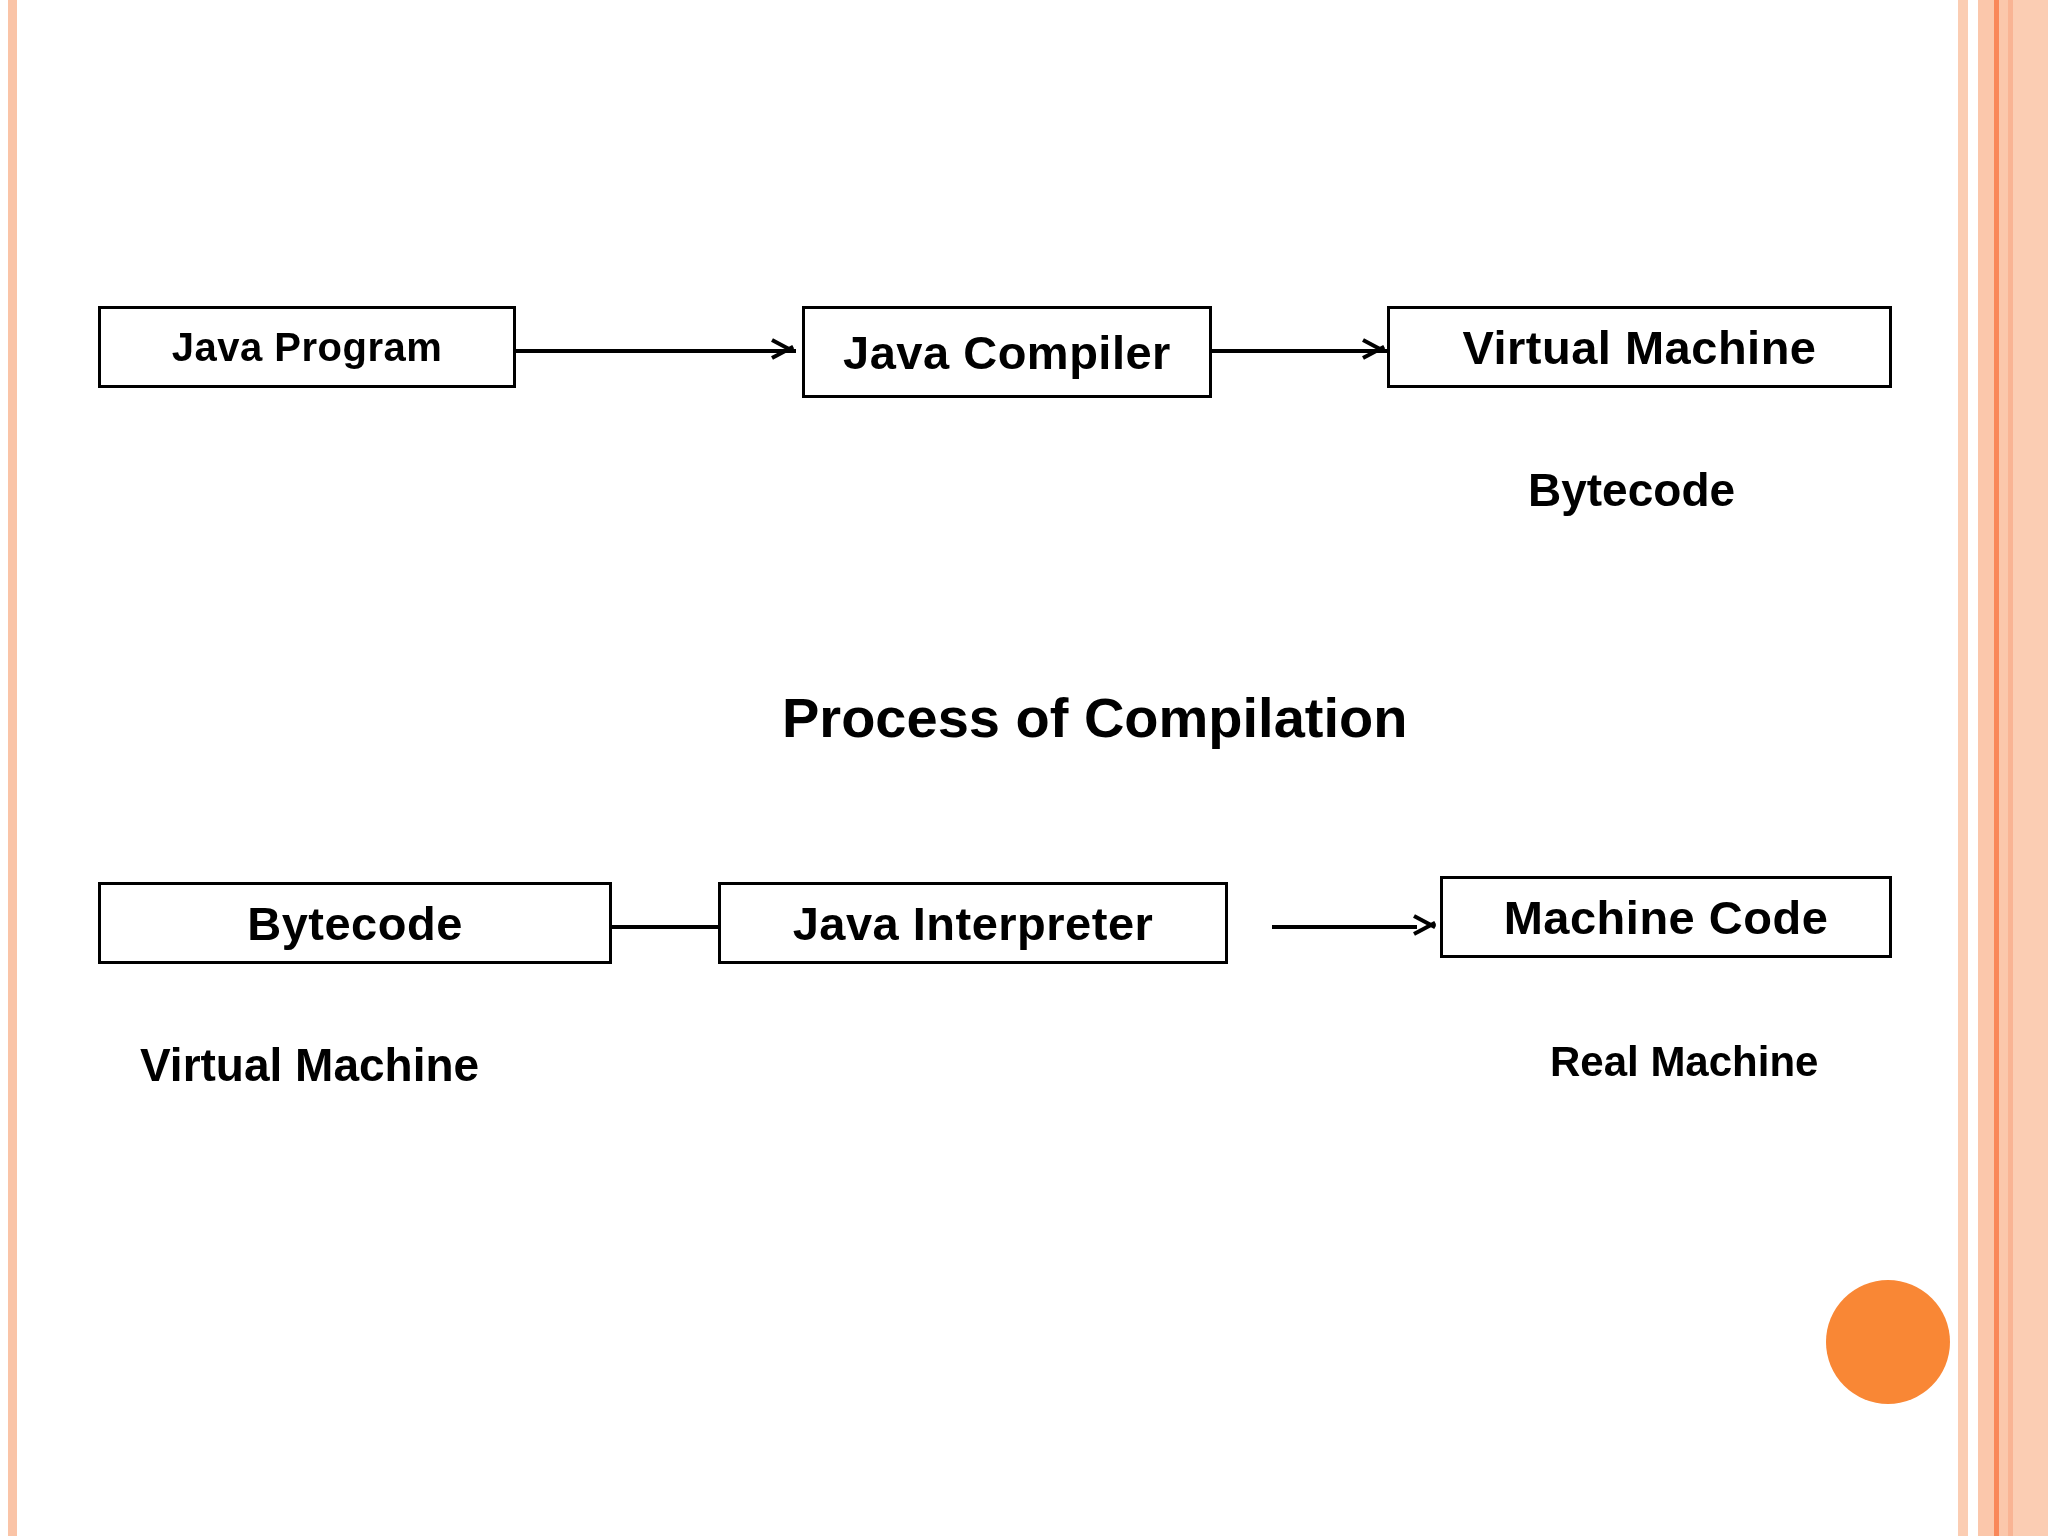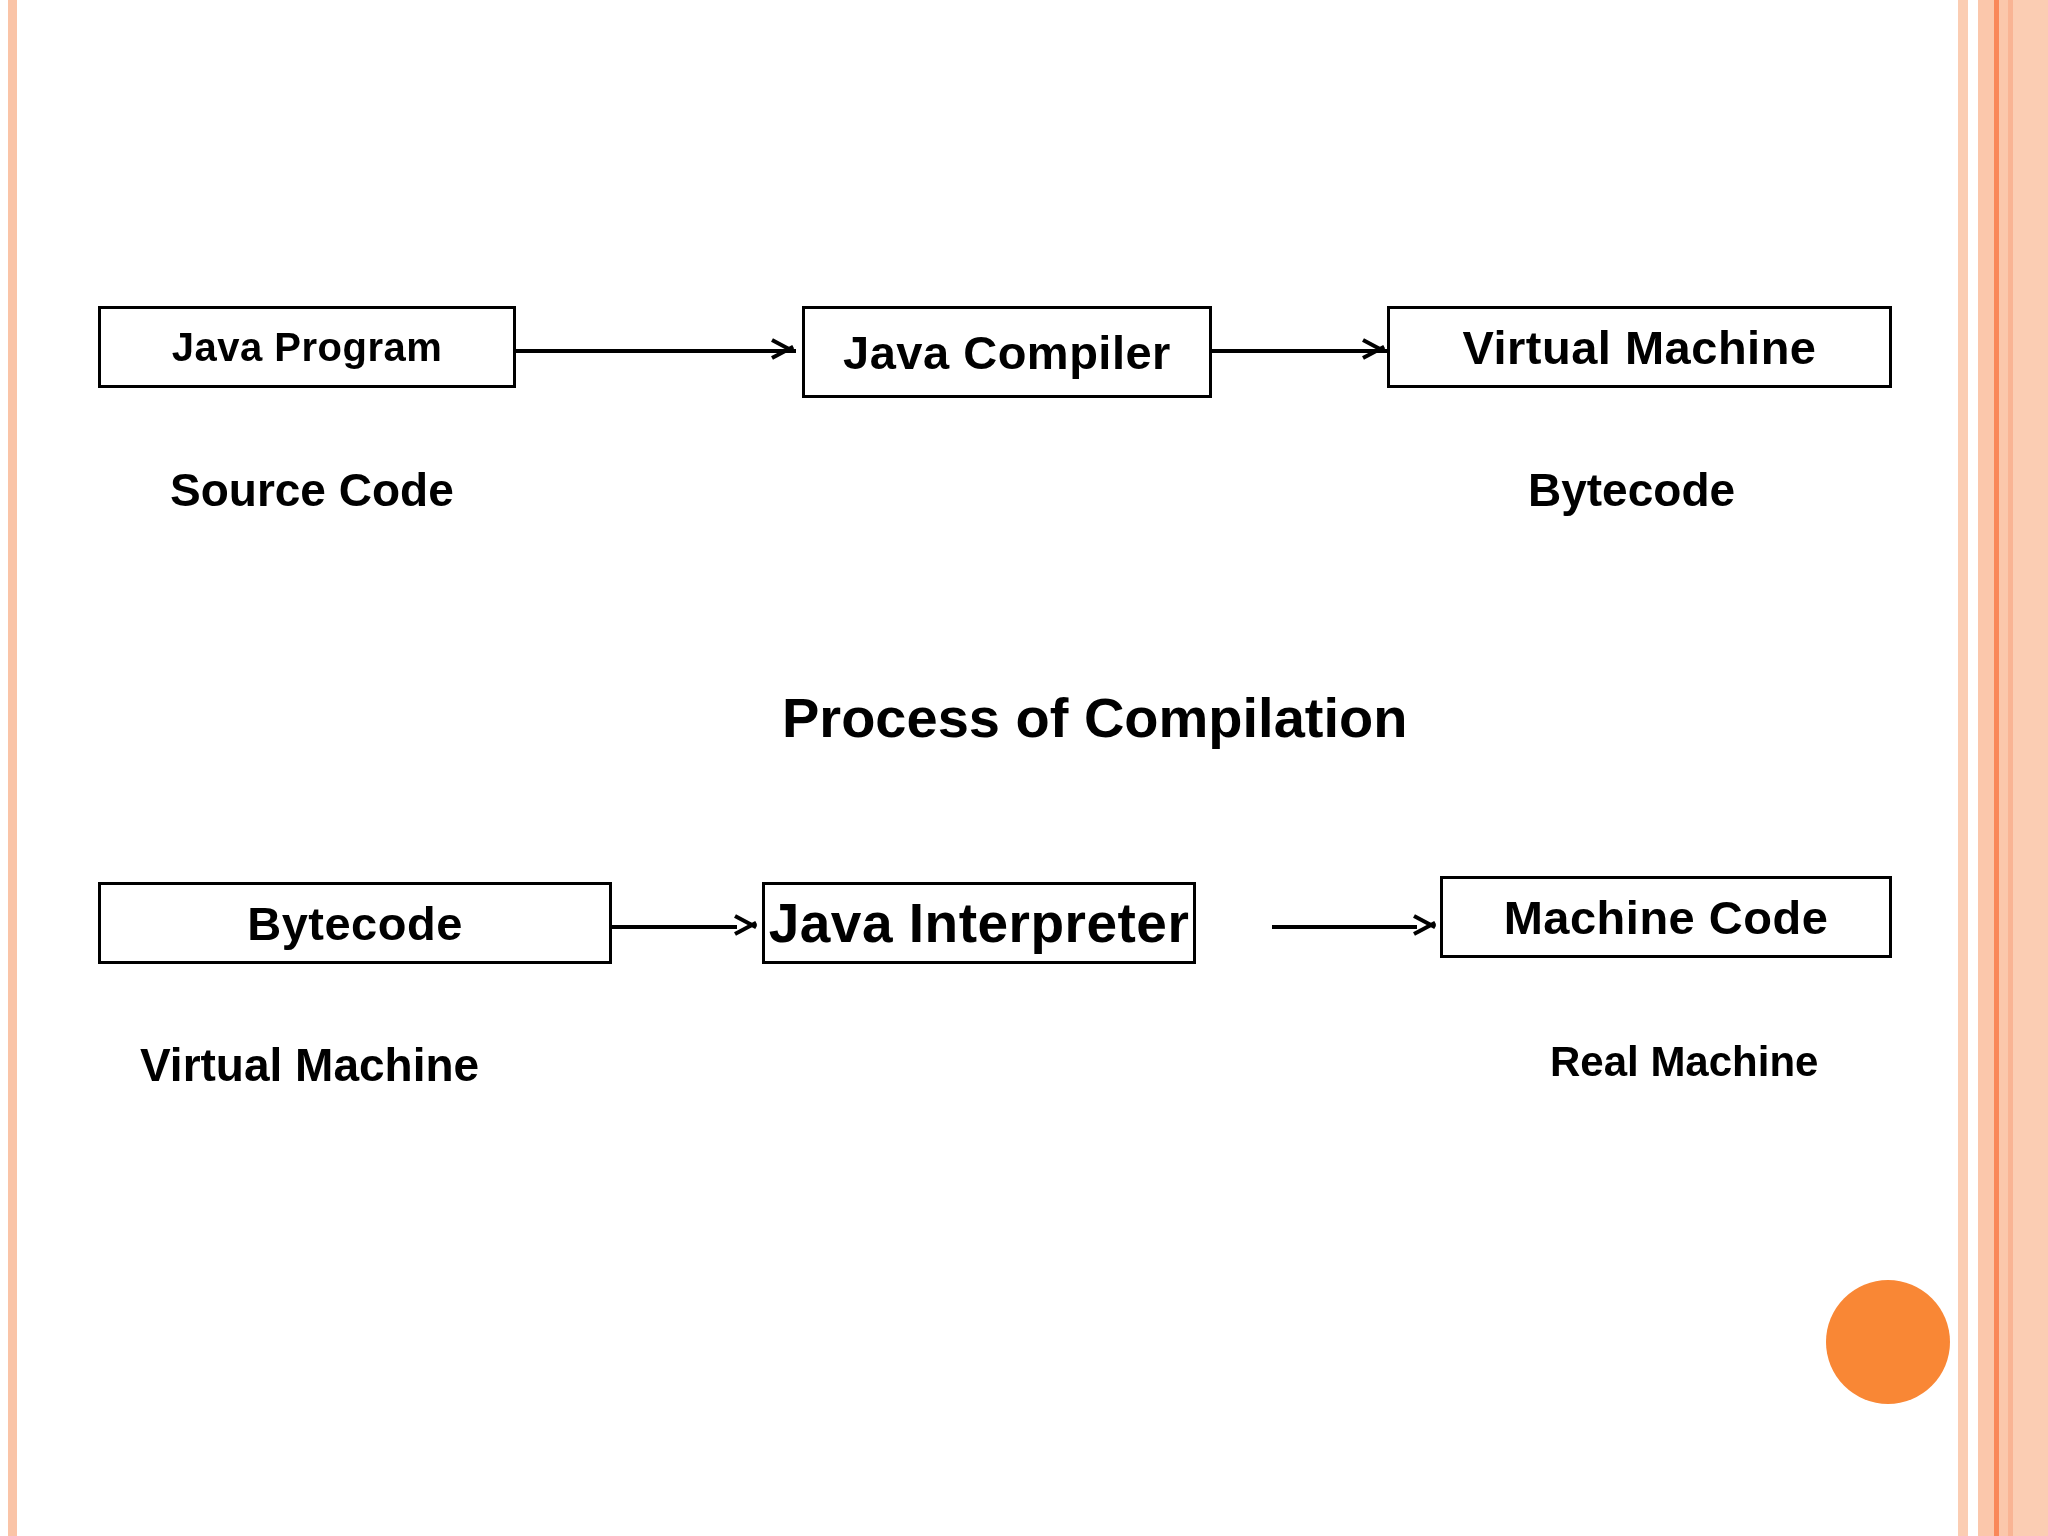--- a/index.html
+++ b/index.html
@@ -113,32 +113,31 @@
   <div class="arrow" style="left:516px; top:349px; width:280px;"></div>
   <div class="arrow-head open" style="left:772px; top:336px;"></div>
 
   <div class="flow-box" style="left:802px; top:306px; width:410px; height:92px; font-size:47px;">Java Compiler</div>
 
   <div class="arrow" style="left:1212px; top:349px; width:175px;"></div>
   <div class="arrow-head open" style="left:1363px; top:336px;"></div>
 
   <div class="flow-box" style="left:1387px; top:306px; width:505px; height:82px; font-size:47px;">Virtual Machine</div>
 
-  <div class="caption" style="left:170px; top:463px; font-size:46px;">Source Code</div>
 
   <div class="caption" style="left:1528px; top:463px; font-size:46px;">Bytecode</div>
 
   <div class="caption" style="left:782px; top:641px; font-size:56px;margin-top:44px;">Process of Compilation</div>
 
   <div class="flow-box" style="left:98px; top:882px; width:514px; height:82px; font-size:47px;">Bytecode</div>
 
   <div class="arrow" style="left:612px; top:925px; width:125px;"></div>
   <div class="arrow-head open" style="left:735px; top:912px;"></div>
 
-  <div class="flow-box" style="left:762px; top:882px; width:434px; height:82px; font-size:55px;">Java Interpreter</div>
+  <div class="flow-box" style="left:718px; top:882px; width:510px; height:82px; font-size:47px;">Java Interpreter</div>
 
   <div class="arrow" style="left:1272px; top:925px; width:145px;"></div>
   <div class="arrow-head open" style="left:1414px; top:912px;"></div>
 
   <div class="flow-box" style="left:1440px; top:876px; width:452px; height:82px; font-size:47px;">Machine Code</div>
 
   <div class="caption" style="left:140px; top:1038px; font-size:46px;">Virtual Machine</div>
 
   <div class="caption" style="left:1530px; top:1038px; font-size:42px;margin-left:20px;">Real Machine</div>
 

